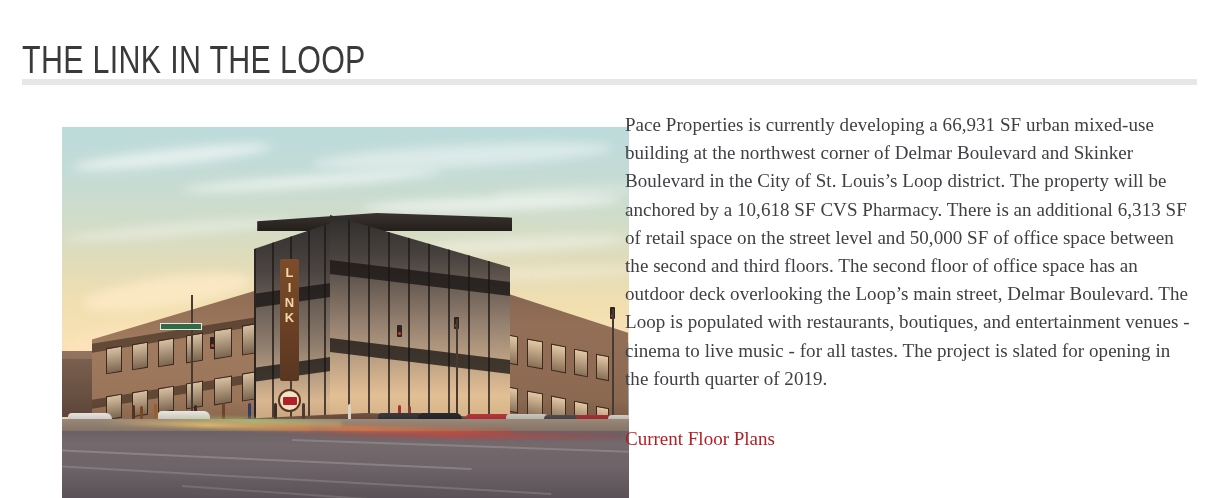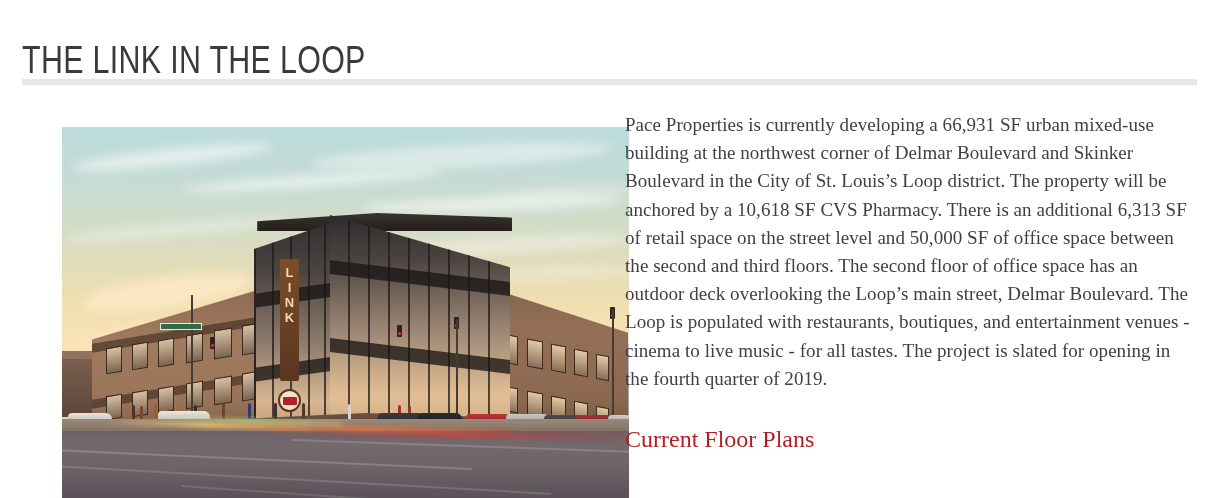--- a/index.html
+++ b/index.html
@@ -441,21 +441,21 @@
     font-family: "Liberation Serif", serif;
     font-size: 19px;
     line-height: 28.2px;
     color: #3f3f44;
     letter-spacing: 0.05px;
   }
   .floor-plans-link {
     display: inline-block;
     margin-top: 34px;
     font-family: "Liberation Serif", serif;
-    font-size: 24px;
+    font-size: 19px;
     line-height: 24px;
     color: #b22027;
     text-decoration: none;
     cursor: pointer;
   }
 </style>
 </head>
 <body>
 
 <div class="page">

